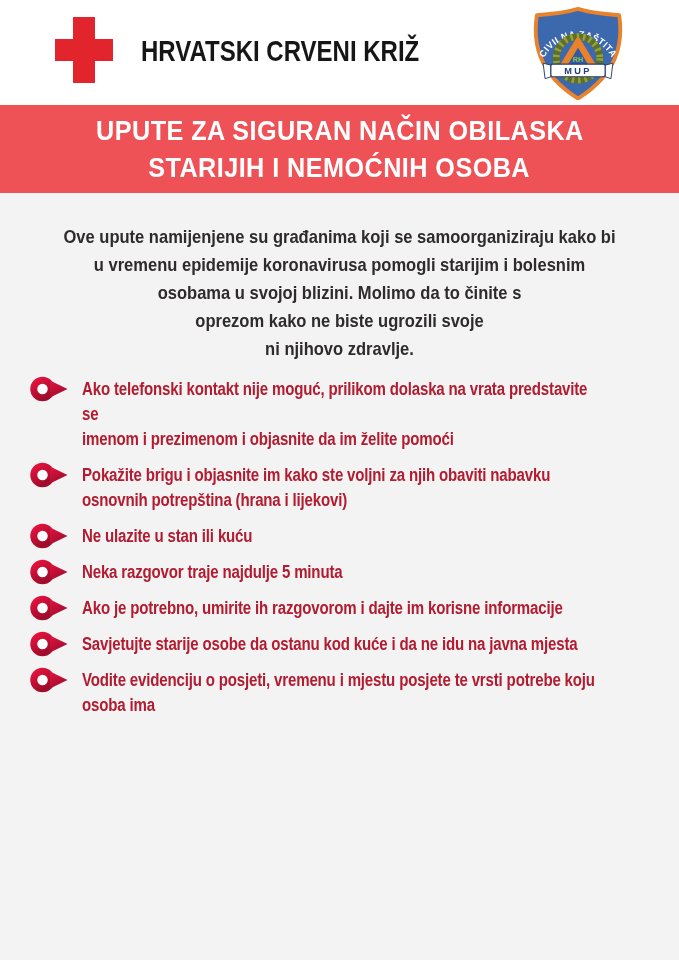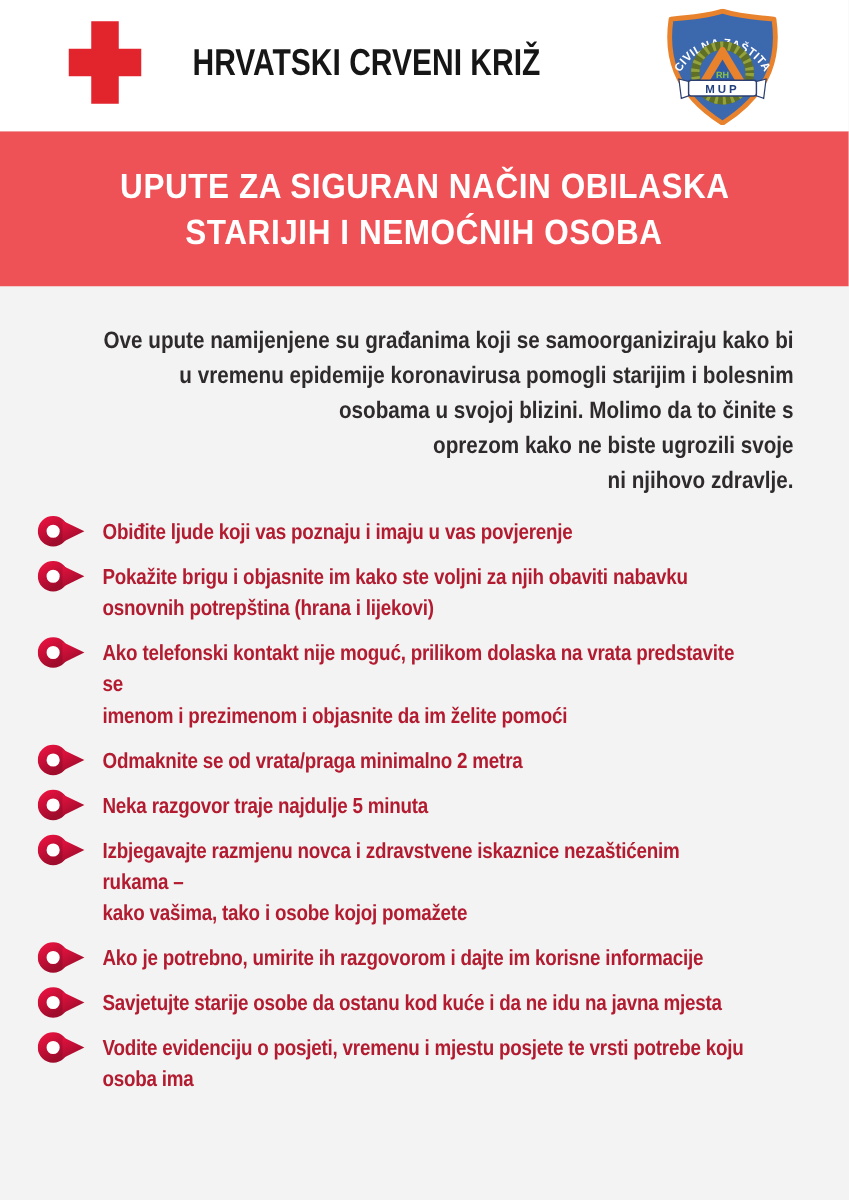--- a/index.html
+++ b/index.html
@@ -2,37 +2,37 @@
 <html><head>
 <meta charset="utf-8">
 <style>
   html,body{margin:0;padding:0;}
   body{width:679px;height:960px;overflow:hidden;background:#f2f3f2;
        font-family:"Liberation Sans",sans-serif;}
   .page{width:679px;height:960px;position:relative;background:#f2f3f2;}
 
   
   header{position:relative;height:105px;background:#ffffff;
-         display:flex;align-items:center;padding:0 52px 0 55px;box-sizing:border-box;gap:13px;}
+         display:flex;align-items:center;padding:0 52px 0 55px;box-sizing:border-box;}
   .cross{position:relative;width:58px;height:66px;margin-top:-6px;flex:0 0 auto;}
   .cross .v{position:absolute;left:18px;top:0;width:22px;height:66px;background:#e2242d;}
   .cross .h{position:absolute;left:0;top:22px;width:58px;height:22px;background:#e2242d;}
   h1.org{margin:0 0 0 28px;font-size:30px;font-weight:bold;color:#161616;
          letter-spacing:0;white-space:nowrap;transform:scaleX(0.80);
          transform-origin:0 50%;margin-top:-4px;}
   .badge{position:absolute;right:52px;top:7px;width:98px;height:93px;}
 
   
-  .banner{height:124px;background:#ee5257;color:#ffffff;
+  .banner{height:88px;background:#ee5257;color:#ffffff;
           display:flex;flex-direction:column;justify-content:center;align-items:center;}
   .banner div{font-size:28px;font-weight:bold;line-height:37px;white-space:nowrap;
               transform:scaleX(0.90);letter-spacing:0.5px;}
 
   
-  .intro{padding-top:30px;text-align:right;}
+  .intro{padding-top:30px;text-align:center;}
   .intro div{font-size:19px;font-weight:bold;color:#2f2b2c;line-height:28px;
              white-space:nowrap;transform:scaleX(0.87);}
 
   
   ul.list{list-style:none;margin:14px 0 0 0;padding:0 0 0 30px;
           display:flex;flex-direction:column;gap:11px;}
   li.item{display:flex;align-items:flex-start;}
   .bullet{flex:0 0 40px;width:40px;height:26px;margin-right:12px;margin-top:-1px;}
   .item-text{font-size:17.5px;font-weight:bold;color:#b31b30;line-height:25px;
              white-space:pre-line;width:700px;transform:scaleX(0.86);
@@ -88,85 +88,66 @@
   <section class="intro">
     <div>Ove upute namijenjene su građanima koji se samoorganiziraju kako bi</div>
     <div>u vremenu epidemije koronavirusa pomogli starijim i bolesnim</div>
     <div>osobama u svojoj blizini. Molimo da to činite s</div>
     <div>oprezom kako ne biste ugrozili svoje</div>
     <div>ni njihovo zdravlje.</div>
   </section>
 
   <ul class="list">
 
+
+
     <li class="item">
       <span class="bullet">
         <svg viewBox="0 0 40 26" width="40" height="26">
             <circle cx="12.5" cy="13" r="8.75" fill="#ffffff" stroke="url(#dropGrad)" stroke-width="7"></circle>
             <path d="M20 4.5 L37.5 13 L20 21.5 Z" fill="url(#dropGrad)"></path>
           </svg>
       </span>
-      <span class="item-text">Obiđite ljude koji vas poznaju i imaju u vas povjerenje</span>
+      <span class="item-text">Ako telefonski kontakt nije moguć, prilikom dolaska na vrata predstavite se
+imenom i prezimenom i objasnite da im želite pomoći</span>
     </li>
-
 
     <li class="item">
       <span class="bullet">
         <svg viewBox="0 0 40 26" width="40" height="26">
             <circle cx="12.5" cy="13" r="8.75" fill="#ffffff" stroke="url(#dropGrad)" stroke-width="7"></circle>
             <path d="M20 4.5 L37.5 13 L20 21.5 Z" fill="url(#dropGrad)"></path>
           </svg>
       </span>
       <span class="item-text">Pokažite brigu i objasnite im kako ste voljni za njih obaviti nabavku
 osnovnih potrepština (hrana i lijekovi)</span>
     </li>
 
     <li class="item">
       <span class="bullet">
         <svg viewBox="0 0 40 26" width="40" height="26">
             <circle cx="12.5" cy="13" r="8.75" fill="#ffffff" stroke="url(#dropGrad)" stroke-width="7"></circle>
             <path d="M20 4.5 L37.5 13 L20 21.5 Z" fill="url(#dropGrad)"></path>
           </svg>
       </span>
-      <span class="item-text">Ako telefonski kontakt nije moguć, prilikom dolaska na vrata predstavite se
-imenom i prezimenom i objasnite da im želite pomoći</span>
+      <span class="item-text">Ne ulazite u stan ili kuću</span>
     </li>
 
-
-    <li class="item">
-      <span class="bullet">
-        <svg viewBox="0 0 40 26" width="40" height="26">
-            <circle cx="12.5" cy="13" r="8.75" fill="#ffffff" stroke="url(#dropGrad)" stroke-width="7"></circle>
-            <path d="M20 4.5 L37.5 13 L20 21.5 Z" fill="url(#dropGrad)"></path>
-          </svg>
-      </span>
-      <span class="item-text">Odmaknite se od vrata/praga minimalno 2 metra</span>
-    </li>
 
     <li class="item">
       <span class="bullet">
         <svg viewBox="0 0 40 26" width="40" height="26">
             <circle cx="12.5" cy="13" r="8.75" fill="#ffffff" stroke="url(#dropGrad)" stroke-width="7"></circle>
             <path d="M20 4.5 L37.5 13 L20 21.5 Z" fill="url(#dropGrad)"></path>
           </svg>
       </span>
       <span class="item-text">Neka razgovor traje najdulje 5 minuta</span>
     </li>
 
 
-    <li class="item">
-      <span class="bullet">
-        <svg viewBox="0 0 40 26" width="40" height="26">
-            <circle cx="12.5" cy="13" r="8.75" fill="#ffffff" stroke="url(#dropGrad)" stroke-width="7"></circle>
-            <path d="M20 4.5 L37.5 13 L20 21.5 Z" fill="url(#dropGrad)"></path>
-          </svg>
-      </span>
-      <span class="item-text">Izbjegavajte razmjenu novca i zdravstvene iskaznice nezaštićenim rukama –
-kako vašima, tako i osobe kojoj pomažete</span>
-    </li>
 
     <li class="item">
       <span class="bullet">
         <svg viewBox="0 0 40 26" width="40" height="26">
             <circle cx="12.5" cy="13" r="8.75" fill="#ffffff" stroke="url(#dropGrad)" stroke-width="7"></circle>
             <path d="M20 4.5 L37.5 13 L20 21.5 Z" fill="url(#dropGrad)"></path>
           </svg>
       </span>
       <span class="item-text">Ako je potrebno, umirite ih razgovorom i dajte im korisne informacije</span>
     </li>

